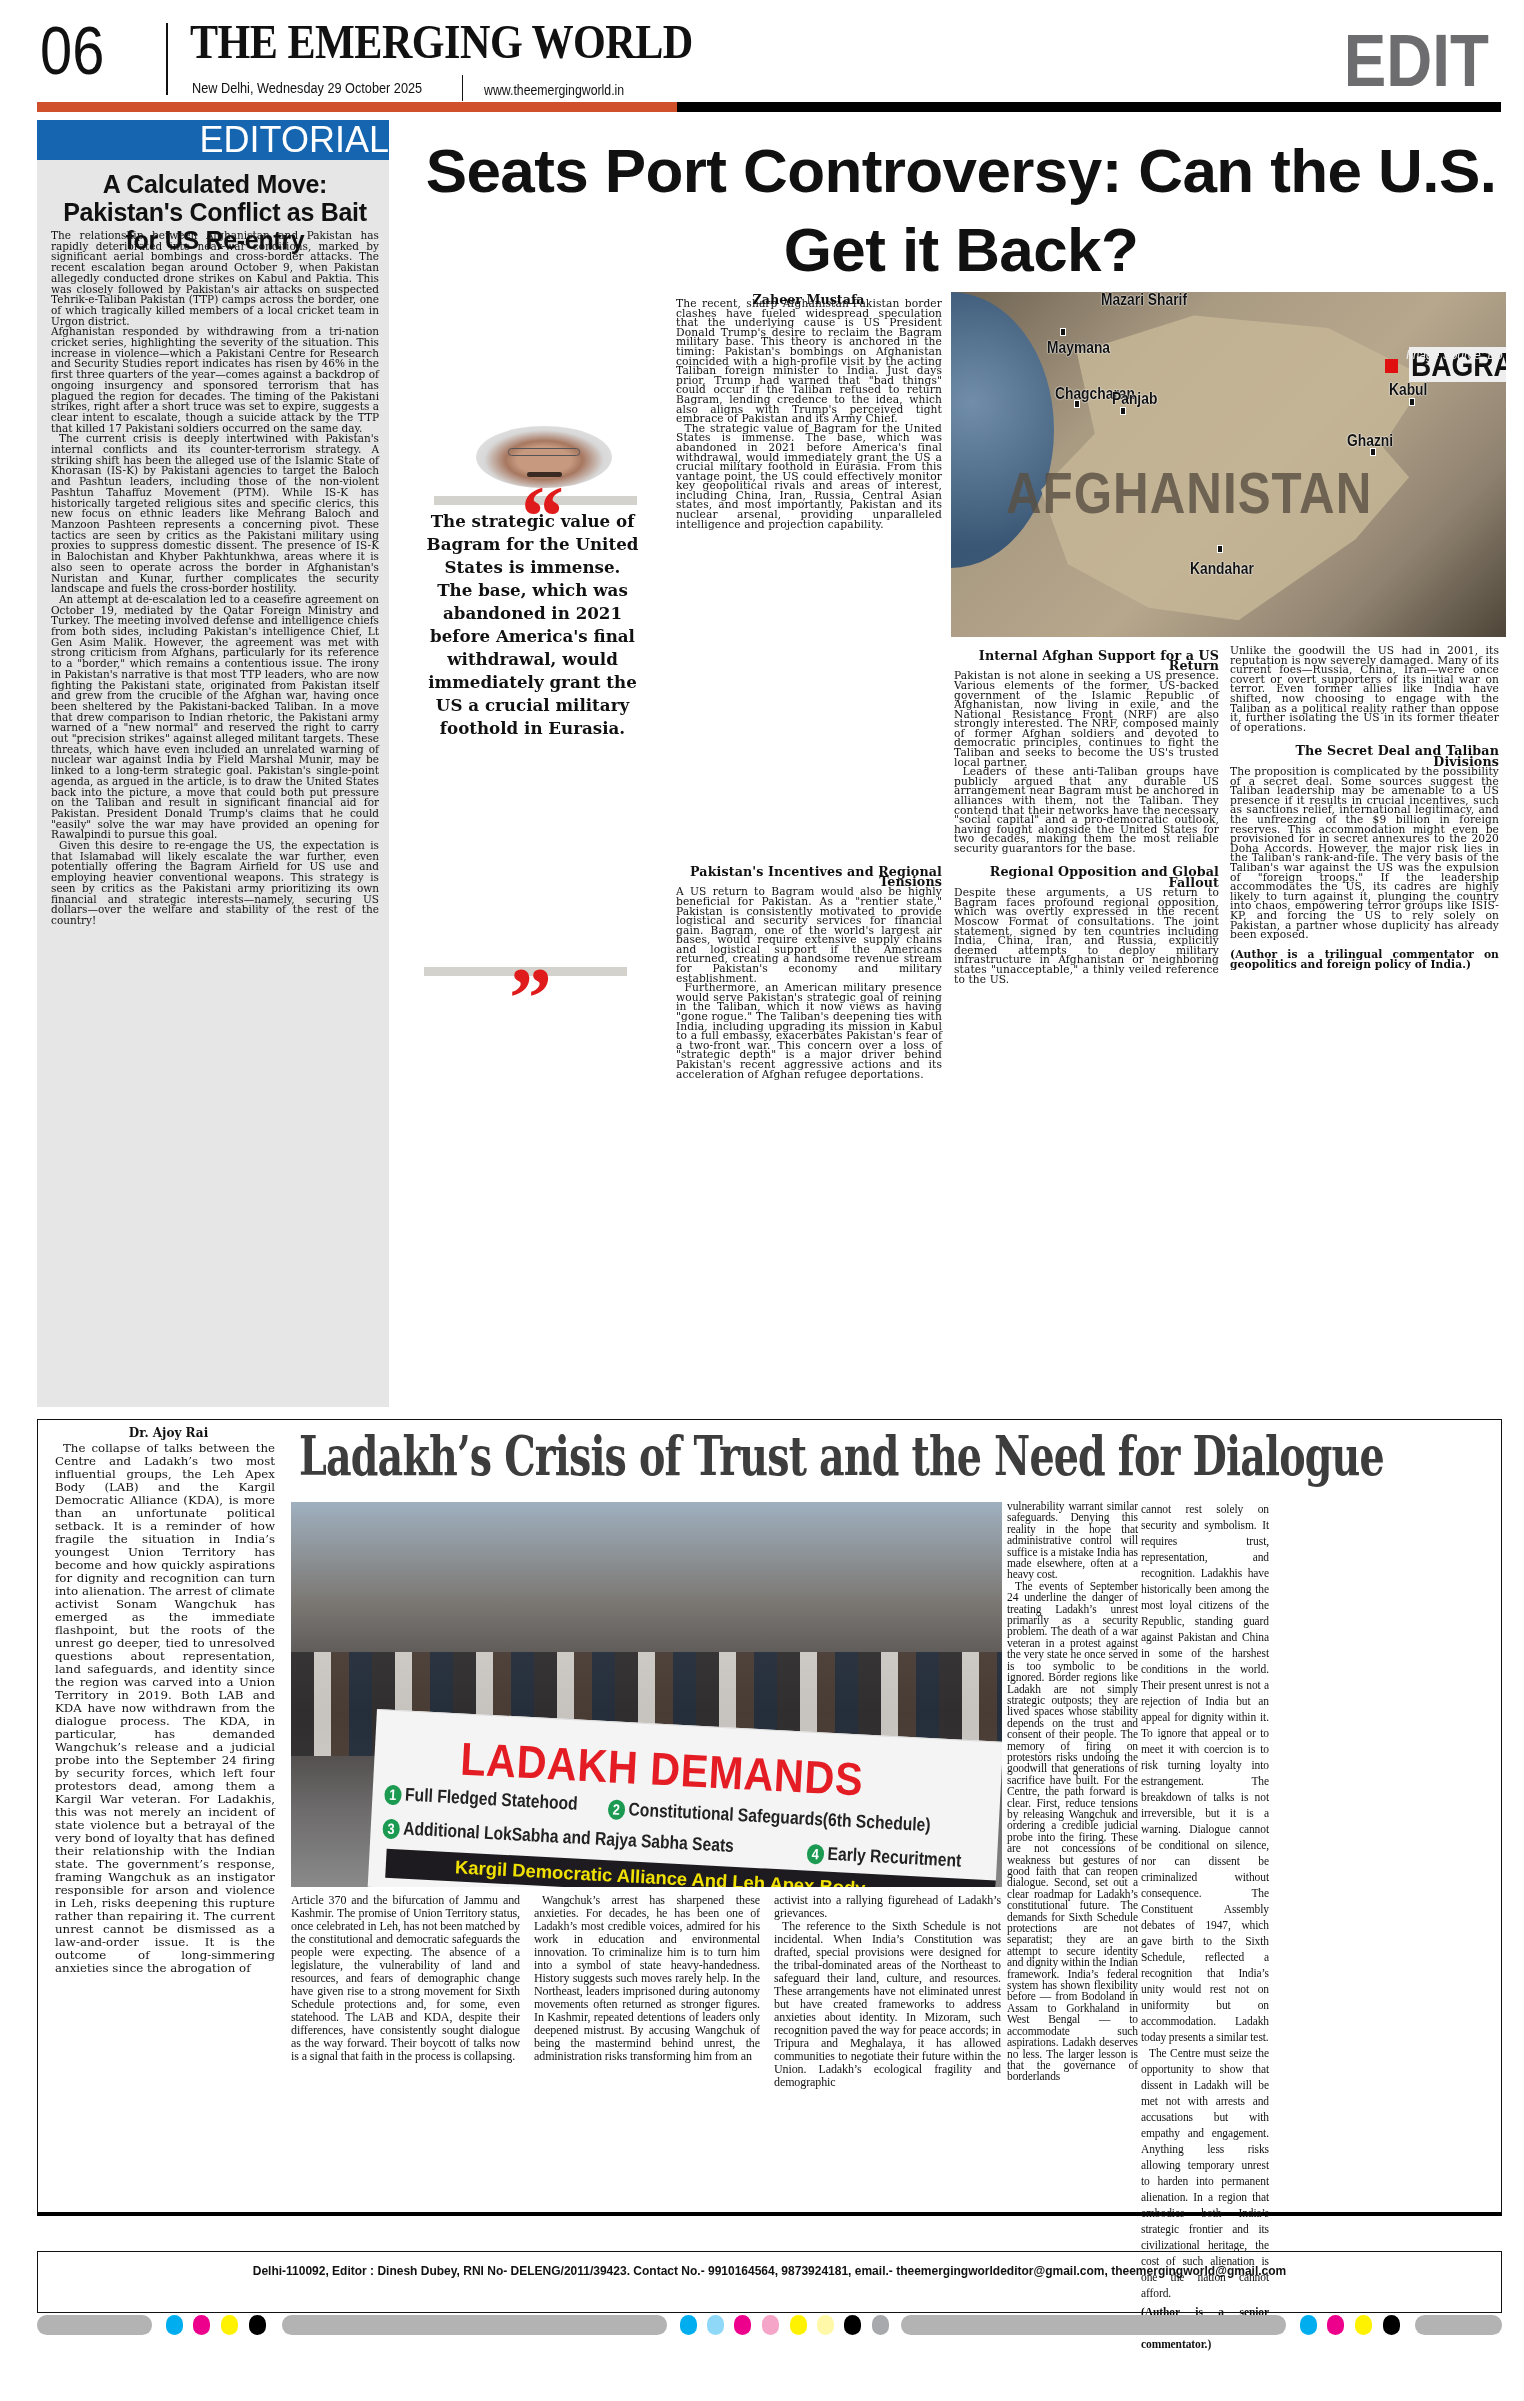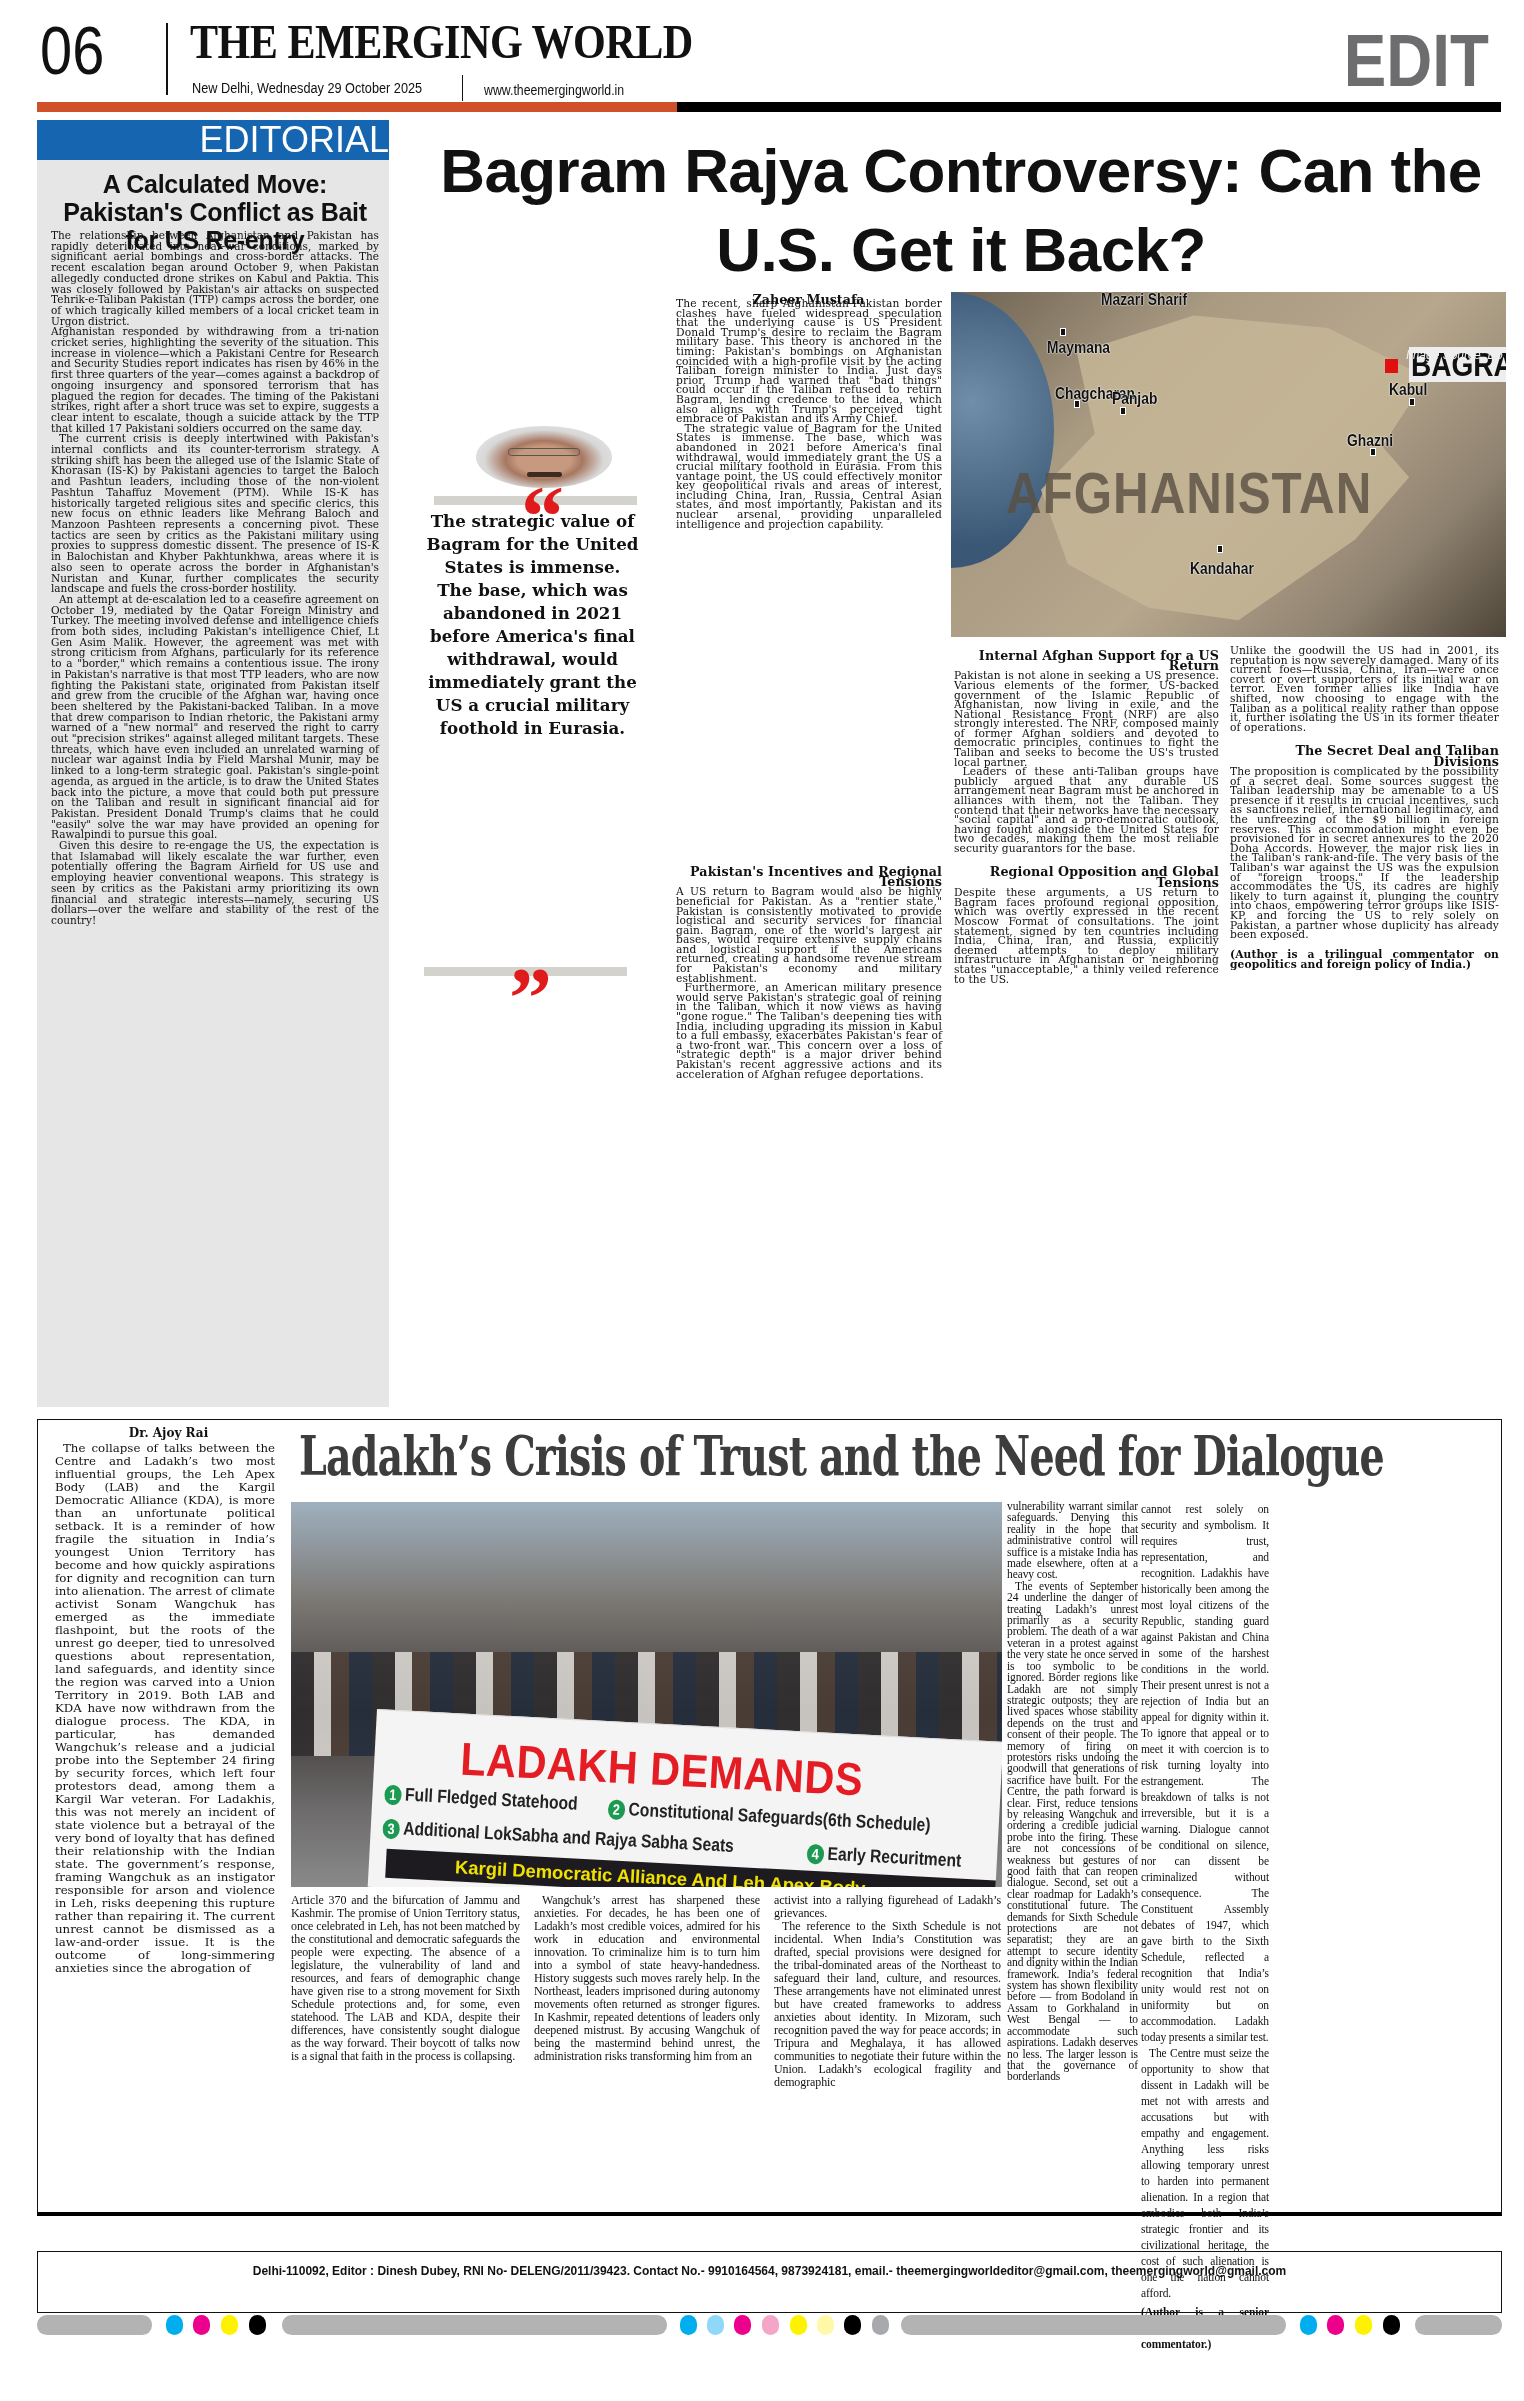--- a/index.html
+++ b/index.html
@@ -105,21 +105,21 @@
 <div class="abs" id="editorial-label">EDITORIAL</div>
 <div class="abs" id="editorial-headline">A Calculated Move: Pakistan's Conflict as Bait for US Re-entry</div>
 <div class="abs" id="editorial-body">
   <p>The relationship between Afghanistan and Pakistan has rapidly deteriorated into near-war conditions, marked by significant aerial bombings and cross-border attacks. The recent escalation began around October 9, when Pakistan allegedly conducted drone strikes on Kabul and Paktia. This was closely followed by Pakistan's air attacks on suspected Tehrik-e-Taliban Pakistan (TTP) camps across the border, one of which tragically killed members of a local cricket team in Urgon district.</p>
   <p>Afghanistan responded by withdrawing from a tri-nation cricket series, highlighting the severity of the situation. This increase in violence—which a Pakistani Centre for Research and Security Studies report indicates has risen by 46% in the first three quarters of the year—comes against a backdrop of ongoing insurgency and sponsored terrorism that has plagued the region for decades. The timing of the Pakistani strikes, right after a short truce was set to expire, suggests a clear intent to escalate, though a suicide attack by the TTP that killed 17 Pakistani soldiers occurred on the same day.</p>
   <p class="ind">The current crisis is deeply intertwined with Pakistan's internal conflicts and its counter-terrorism strategy. A striking shift has been the alleged use of the Islamic State of Khorasan (IS-K) by Pakistani agencies to target the Baloch and Pashtun leaders, including those of the non-violent Pashtun Tahaffuz Movement (PTM). While IS-K has historically targeted religious sites and specific clerics, this new focus on ethnic leaders like Mehrang Baloch and Manzoon Pashteen represents a concerning pivot. These tactics are seen by critics as the Pakistani military using proxies to suppress domestic dissent. The presence of IS-K in Balochistan and Khyber Pakhtunkhwa, areas where it is also seen to operate across the border in Afghanistan's Nuristan and Kunar, further complicates the security landscape and fuels the cross-border hostility.</p>
   <p class="ind">An attempt at de-escalation led to a ceasefire agreement on October 19, mediated by the Qatar Foreign Ministry and Turkey. The meeting involved defense and intelligence chiefs from both sides, including Pakistan's intelligence Chief, Lt Gen Asim Malik. However, the agreement was met with strong criticism from Afghans, particularly for its reference to a "border," which remains a contentious issue. The irony in Pakistan's narrative is that most TTP leaders, who are now fighting the Pakistani state, originated from Pakistan itself and grew from the crucible of the Afghan war, having once been sheltered by the Pakistani-backed Taliban. In a move that drew comparison to Indian rhetoric, the Pakistani army warned of a "new normal" and reserved the right to carry out "precision strikes" against alleged militant targets. These threats, which have even included an unrelated warning of nuclear war against India by Field Marshal Munir, may be linked to a long-term strategic goal. Pakistan's single-point agenda, as argued in the article, is to draw the United States back into the picture, a move that could both put pressure on the Taliban and result in significant financial aid for Pakistan. President Donald Trump's claims that he could "easily" solve the war may have provided an opening for Rawalpindi to pursue this goal.</p>
   <p class="ind">Given this desire to re-engage the US, the expectation is that Islamabad will likely escalate the war further, even potentially offering the Bagram Airfield for US use and employing heavier conventional weapons. This strategy is seen by critics as the Pakistani army prioritizing its own financial and strategic interests—namely, securing US dollars—over the welfare and stability of the rest of the country!</p>
 </div>
 
-<div class="abs" id="main-headline">Bagram Rajya Controversy: Can the U.S. Get it Back?</div>
+<div class="abs" id="main-headline">Seats Port Controversy: Can the U.S. Get it Back?</div>
 
 <div class="abs" id="author-photo">
   <div class="glasses"></div>
   <div class="mustache"></div>
 </div>
 <div class="abs" id="quote-bar-top"></div>
 <div class="abs" id="quote-open">“</div>
 <div class="abs" id="pull-quote">The strategic value of Bagram for the United States is immense. The base, which was abandoned in 2021 before America's final withdrawal, would immediately grant the US a crucial military foothold in Eurasia.</div>
 <div class="abs" id="quote-bar-bottom"></div>
 <div class="abs" id="quote-close">”</div>
@@ -155,21 +155,21 @@
   <div id="map-bagram-marker"></div>
   <div id="map-bagram-label">BAGRA</div>
   <div id="map-source">Image Source: Do</div>
 </div>
 
 <div class="abs col-top" id="top-col-2">
   <h3>Internal Afghan Support for a US Return</h3>
   <p>Pakistan is not alone in seeking a US presence. Various elements of the former, US-backed government of the Islamic Republic of Afghanistan, now living in exile, and the National Resistance Front (NRF) are also strongly interested. The NRF, composed mainly of former Afghan soldiers and devoted to democratic principles, continues to fight the Taliban and seeks to become the US's trusted local partner.</p>
   <p class="ind">Leaders of these anti-Taliban groups have publicly argued that any durable US arrangement near Bagram must be anchored in alliances with them, not the Taliban. They contend that their networks have the necessary "social capital" and a pro-democratic outlook, having fought alongside the United States for two decades, making them the most reliable security guarantors for the base.</p>
   <div class="gap"></div>
-  <h3>Regional Opposition and Global Tensions</h3>
+  <h3>Regional Opposition and Global Fallout</h3>
   <p>Despite these arguments, a US return to Bagram faces profound regional opposition, which was overtly expressed in the recent Moscow Format of consultations. The joint statement, signed by ten countries including India, China, Iran, and Russia, explicitly deemed attempts to deploy military infrastructure in Afghanistan or neighboring states "unacceptable," a thinly veiled reference to the US.</p>
 </div>
 <div class="abs col-top" id="top-col-3">
   <p>Unlike the goodwill the US had in 2001, its reputation is now severely damaged. Many of its current foes—Russia, China, Iran—were once covert or overt supporters of its initial war on terror. Even former allies like India have shifted, now choosing to engage with the Taliban as a political reality rather than oppose it, further isolating the US in its former theater of operations.</p>
   <div class="gap"></div>
   <h3>The Secret Deal and Taliban Divisions</h3>
   <p>The proposition is complicated by the possibility of a secret deal. Some sources suggest the Taliban leadership may be amenable to a US presence if it results in crucial incentives, such as sanctions relief, international legitimacy, and the unfreezing of the $9 billion in foreign reserves. This accommodation might even be provisioned for in secret annexures to the 2020 Doha Accords. However, the major risk lies in the Taliban's rank-and-file. The very basis of the Taliban's war against the US was the expulsion of "foreign troops." If the leadership accommodates the US, its cadres are highly likely to turn against it, plunging the country into chaos, empowering terror groups like ISIS-KP, and forcing the US to rely solely on Pakistan, a partner whose duplicity has already been exposed.</p>
   <div class="gap"></div>
   <p id="author-note-top">(Author is a trilingual commentator on geopolitics and foreign policy of India.)</p>
 </div>

